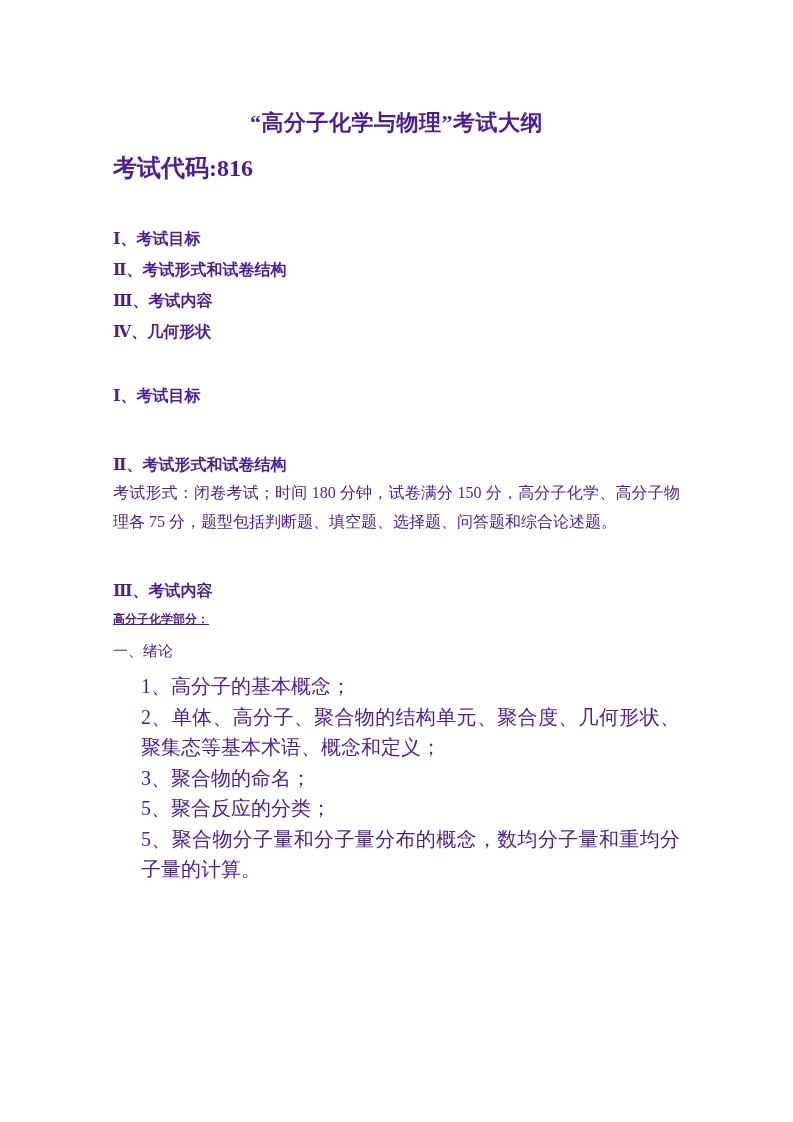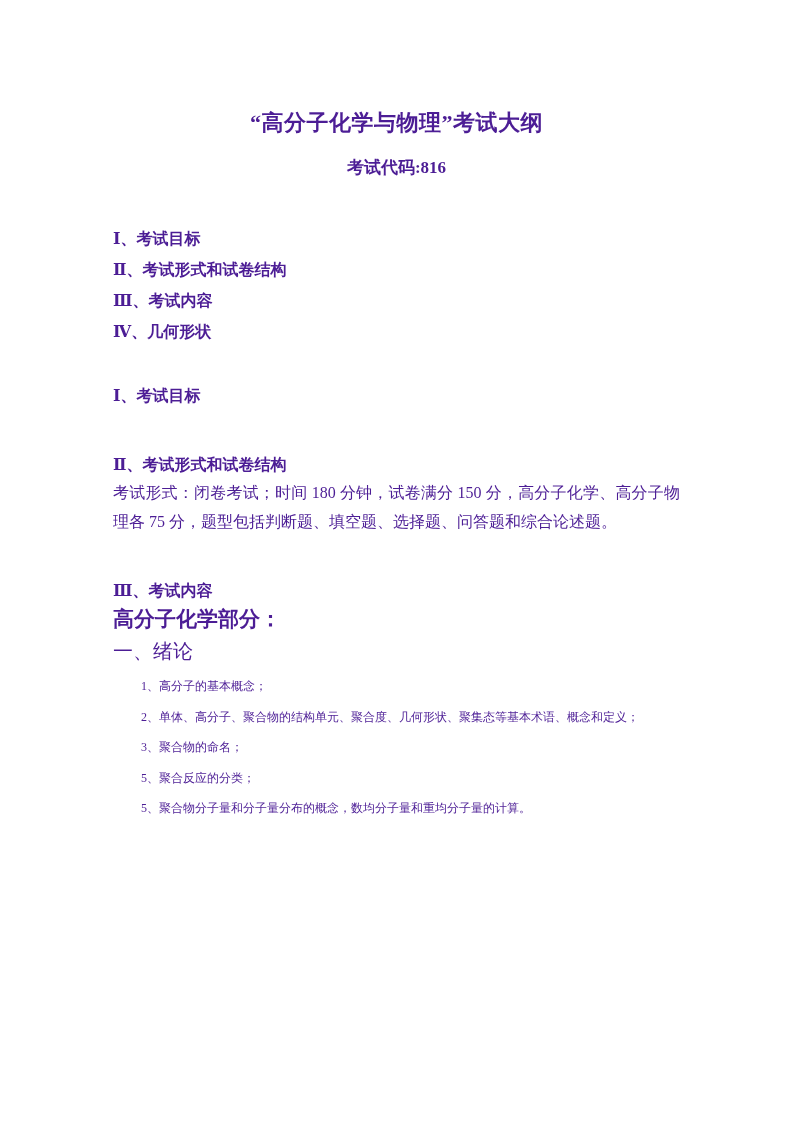--- a/index.html
+++ b/index.html
@@ -18,22 +18,22 @@
   .doc-title {
     margin: 0;
     text-align: center;
     font-size: 22px;
     line-height: 30px;
     font-weight: 700;
     letter-spacing: 0.5px;
   }
   .exam-code {
     margin: 15px 0 0 0;
-    text-align: center;
-    font-size: 17px;
+    text-align: left;
+    font-size: 24px;
     line-height: 30px;
     font-weight: 700;
   }
   .toc {
     margin-top: 40px;
     font-size: 16px;
     font-weight: 700;
   }
   .toc-line { line-height: 31px; }
   .sec-heading {
@@ -46,33 +46,34 @@
   .sec-2 { margin-top: 40px; }
   .sec-3 { margin-top: 40px; }
   .body-text {
     margin: 0;
     font-size: 16px;
     line-height: 28.5px;
     text-align: justify;
   }
   .indent2 { text-indent: 2em; }
   .subheading {
-    font-size: 21px;
+    font-size: 12px;
     line-height: 29px;
     font-weight: 700;
+    text-decoration: underline;
   }
   .chapter {
-    font-size: 20px;
+    font-size: 15px;
     line-height: 31px;
     margin-top: 2px;
   }
   .topic-list { margin: 4px 0 0 28px; }
   .topic-list p {
     margin: 0;
-    font-size: 12px;
+    font-size: 20px;
     line-height: 30.5px;
     text-align: justify;
   }
 </style>
 </head>
 <body>
 
 <div class="page">
 
   <h1 class="doc-title">“高分子化学与物理”考试大纲</h1>

